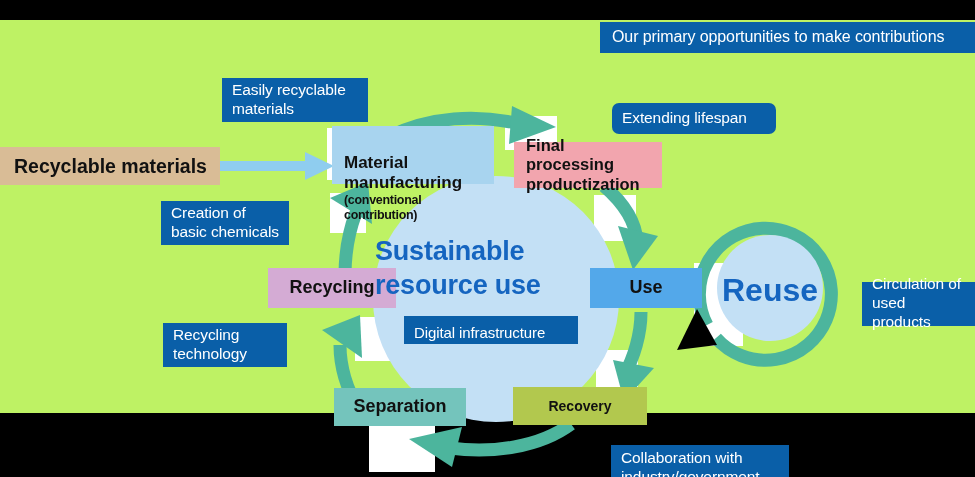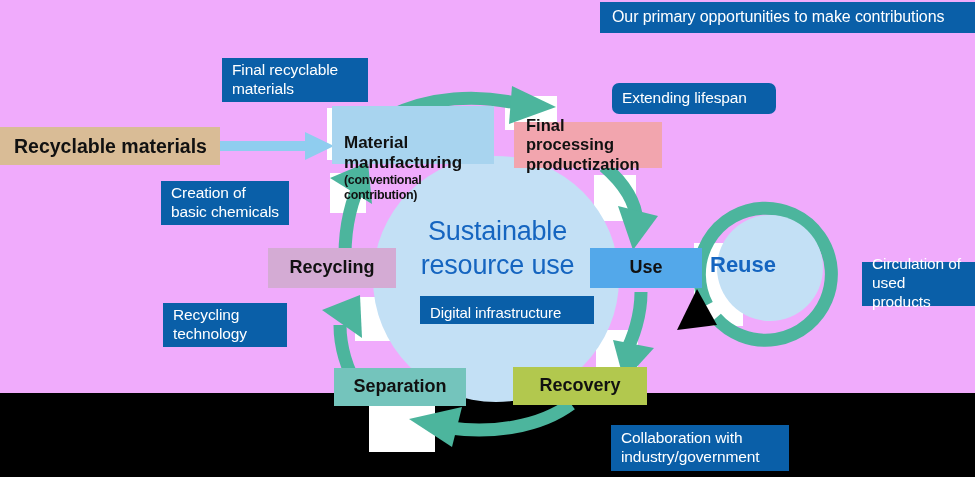--- a/index.html
+++ b/index.html
@@ -1,39 +1,39 @@
 <!DOCTYPE html>
 <html><head>
 <meta charset="utf-8">
 <style>
   html,body{margin:0;padding:0;background:#000;}
   body{width:975px;height:477px;overflow:hidden;
        font-family:"Liberation Sans","DejaVu Sans",sans-serif;}
-  #stage{position:relative;width:975px;height:393px;background:#f0abfc;}
+  #stage{position:relative;width:975px;height:393px;background:#bef264;margin-top:20px;}
 
   .lbl{position:absolute;box-sizing:border-box;display:flex;
        align-items:center;white-space:pre-line;}
 
   
   .tag{background:#0a5fa8;color:#ffffff;font-size:15.5px;line-height:1.22;
        padding:5px 10px 6px 10px;letter-spacing:-0.1px;}
 
   
   .node{color:#111;font-weight:bold;line-height:1.18;padding:2px 12px;}
 
   .node .sub{display:block;font-size:12.5px;font-weight:bold;letter-spacing:-0.3px;}
 
   #svgLayer{position:absolute;left:0;top:0;width:975px;height:477px;}
 
   #centerText{position:absolute;left:375px;top:215px;width:245px;
-      text-align:center;color:#1565c0;font-size:27px;font-weight:normal;
+      text-align:left;color:#1565c0;font-size:27px;font-weight:bold;
       line-height:1.25;letter-spacing:-0.2px;}
 
-  #reuseText{position:absolute;left:710px;top:252px;width:120px;
-      color:#1565c0;font-size:22px;font-weight:bold;}
+  #reuseText{position:absolute;left:710px;top:252px;width:120px;text-align:center;
+      color:#1565c0;font-size:32px;font-weight:bold;}
 </style>
 </head>
 <body>
 
 <div id="stage">
 
   <svg id="svgLayer" viewBox="0 0 975 477">
 
     <g fill="#ffffff">
       <rect x="327" y="108" width="38" height="52"></rect>
@@ -80,53 +80,53 @@
     </g>
 
     <g>
       <rect x="218" y="141" width="98" height="10" fill="#8fcdef"></rect>
       <polygon points="305,132 334,146 305,160" fill="#8fcdef"></polygon>
     </g>
   </svg>
 
   <div class="lbl tag" id="banner" style="left:600px;top:2px;width:375px;height:31px;justify-content:flex-start;padding-left:12px;font-size:16px;">Our primary opportunities to make contributions</div>
 
-  <div class="lbl tag" style="left:222px;top:58px;width:146px;height:44px;">Final recyclable
+  <div class="lbl tag" style="left:222px;top:58px;width:146px;height:44px;">Easily recyclable
 materials</div>
 
   <div class="lbl tag" style="left:612px;top:83px;width:164px;height:31px;border-radius:7px;">Extending lifespan</div>
 
   <div class="lbl tag" style="left:862px;top:262px;width:113px;height:44px;">Circulation of
 used products</div>
 
   <div class="lbl tag" style="left:611px;top:425px;width:178px;height:46px;">Collaboration with
 industry/government</div>
 
   <div class="lbl tag" style="left:163px;top:303px;width:124px;height:44px;">Recycling
 technology</div>
 
   <div class="lbl tag" style="left:161px;top:181px;width:128px;height:44px;">Creation of
 basic chemicals</div>
 
-  <div class="lbl tag" style="left:420px;top:296px;width:174px;height:28px;font-size:15px;padding-top:12px;">Digital infrastructure</div>
+  <div class="lbl tag" style="left:404px;top:296px;width:174px;height:28px;font-size:15px;padding-top:12px;">Digital infrastructure</div>
 
   <div class="lbl node" style="left:0px;top:127px;width:220px;height:38px;background:#d9bc96;font-size:19.5px;padding-left:14px;">Recyclable materials</div>
 
   <div class="lbl node" style="left:332px;top:106px;width:162px;height:58px;background:#a8d4ef;font-size:17px;display:block;padding-top:7px;">
     <span>Material
 manufacturing</span>
     <span class="sub">(conventional contribution)</span>
   </div>
 
   <div class="lbl node" style="left:514px;top:122px;width:148px;height:46px;background:#f2a5ae;font-size:16.5px;">Final processing
 productization</div>
 
   <div class="lbl node" style="left:590px;top:248px;width:112px;height:40px;background:#53a8ea;font-size:18px;justify-content:center;text-align:right;">Use</div>
 
-  <div class="lbl node" style="left:513px;top:367px;width:134px;height:38px;background:#b2c84e;font-size:18px;justify-content:center;">Recovery</div>
+  <div class="lbl node" style="left:513px;top:367px;width:134px;height:38px;background:#b2c84e;font-size:14px;justify-content:center;">Recovery</div>
 
   <div class="lbl node" style="left:334px;top:368px;width:132px;height:38px;background:#74c4bc;font-size:18px;justify-content:center;">Separation</div>
 
   <div class="lbl node" style="left:268px;top:248px;width:128px;height:40px;background:#d4abd4;font-size:18px;justify-content:center;">Recycling</div>
 
   <div id="centerText">Sustainable
 resource use</div>
 
   <div id="reuseText">Reuse</div>
 

